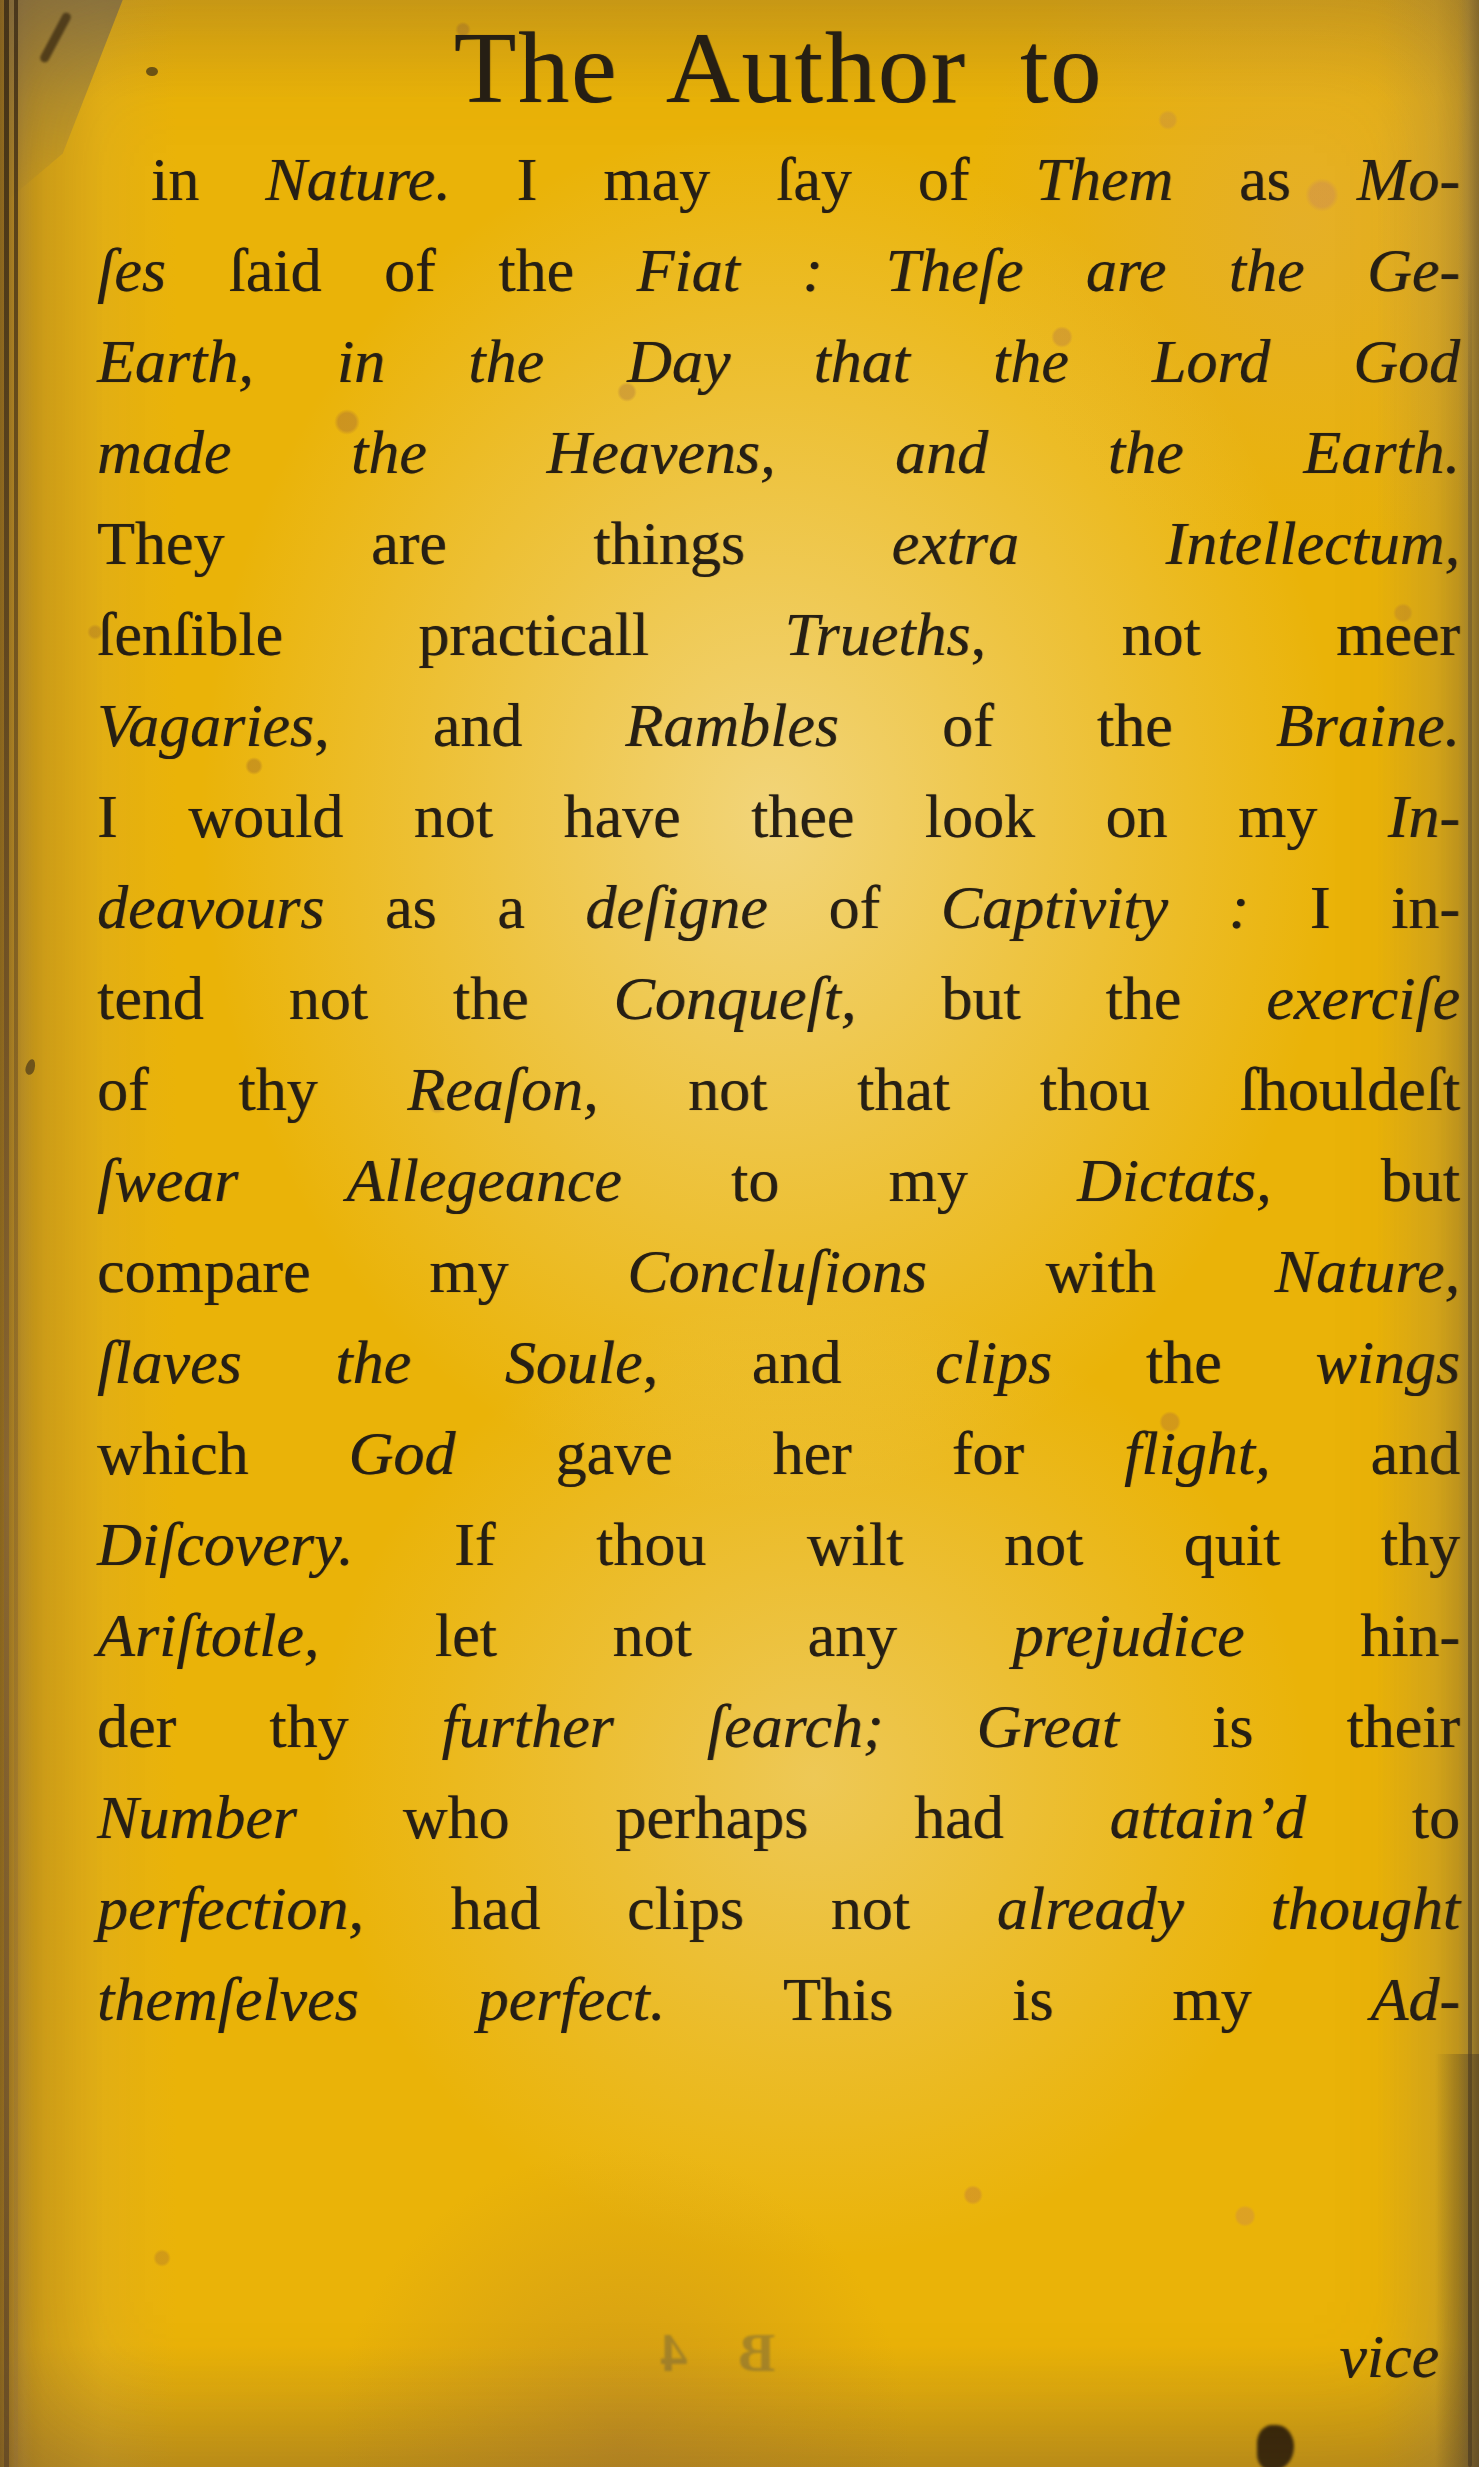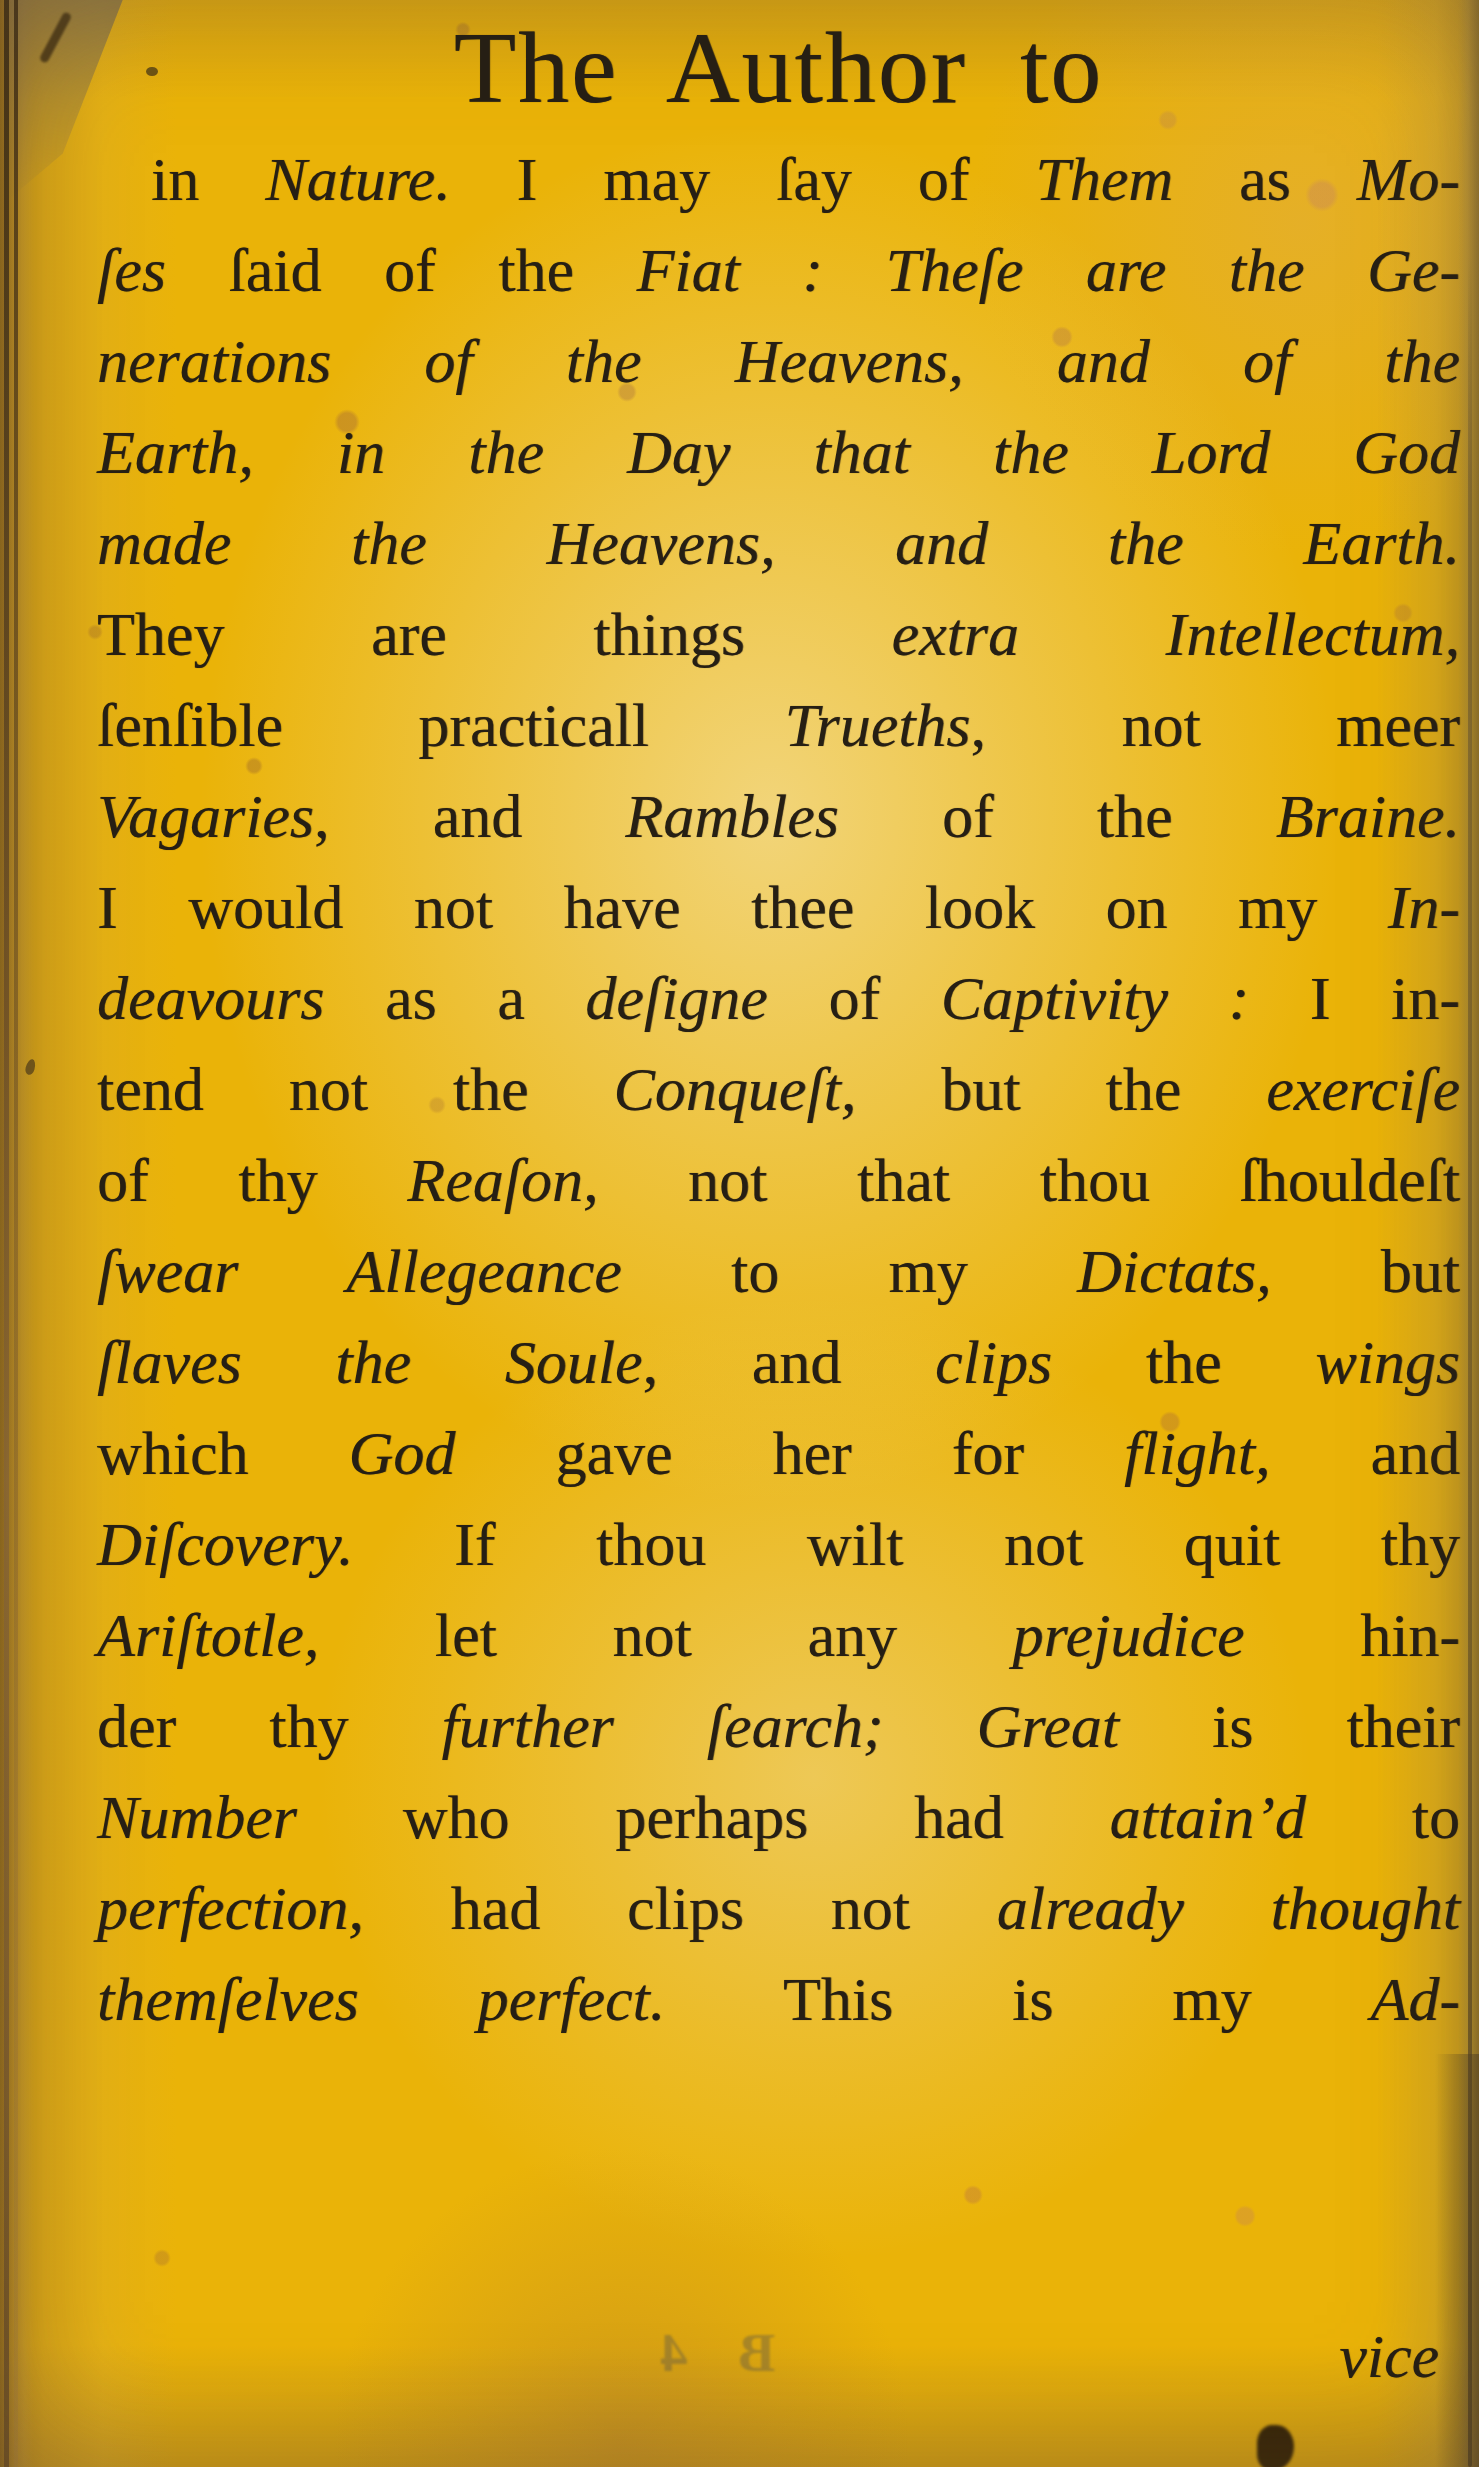--- a/index.html
+++ b/index.html
@@ -108,31 +108,31 @@
   <div class="mark-dot"></div>
   <div class="mark-apostrophe"></div>
   <div class="blob-br"></div>
   <div class="vignette"></div>
 
   <div class="header">The Author to</div>
 
   <div class="text-block">
       <div class="line"><span class="seg">in </span><span class="seg it">Nature.</span><span class="seg"> I may ſay of </span><span class="seg it">Them</span><span class="seg"> as </span><span class="seg it">Mo-</span></div>
       <div class="line"><span class="seg it">ſes</span><span class="seg"> ſaid of the </span><span class="seg it">Fiat : Theſe are the Ge-</span></div>
-      <div class="line"><span class="seg it">nerations of the Heavens, and of the</span></div>
       <div class="line"><span class="seg it">Earth, in the Day that the Lord God</span></div>
       <div class="line"><span class="seg it">made the Heavens, and the Earth.</span></div>
       <div class="line"><span class="seg">They are things </span><span class="seg it">extra Intellectum,</span></div>
       <div class="line"><span class="seg">ſenſible practicall </span><span class="seg it">Trueths</span><span class="seg">, not meer</span></div>
       <div class="line"><span class="seg it">Vagaries</span><span class="seg">, and </span><span class="seg it">Rambles</span><span class="seg"> of the </span><span class="seg it">Braine.</span></div>
       <div class="line"><span class="seg">I would not have thee look on my </span><span class="seg it">In-</span></div>
       <div class="line"><span class="seg it">deavours</span><span class="seg"> as a </span><span class="seg it">deſigne</span><span class="seg"> of </span><span class="seg it">Captivity :</span><span class="seg"> I in-</span></div>
       <div class="line"><span class="seg">tend not the </span><span class="seg it">Conqueſt,</span><span class="seg"> but the </span><span class="seg it">exerciſe</span></div>
       <div class="line"><span class="seg">of thy </span><span class="seg it">Reaſon,</span><span class="seg"> not that thou ſhouldeſt</span></div>
       <div class="line"><span class="seg it">ſwear Allegeance</span><span class="seg"> to my </span><span class="seg it">Dictats,</span><span class="seg"> but</span></div>
+      <div class="line"><span class="seg">compare my </span><span class="seg it">Concluſions</span><span class="seg"> with </span><span class="seg it">Nature,</span></div>
       <div class="line"><span class="seg it">ſlaves the Soule</span><span class="seg">, and </span><span class="seg it">clips</span><span class="seg"> the </span><span class="seg it">wings</span></div>
       <div class="line"><span class="seg">which </span><span class="seg it">God</span><span class="seg"> gave her for </span><span class="seg it">flight,</span><span class="seg"> and</span></div>
       <div class="line"><span class="seg it">Diſcovery.</span><span class="seg"> If thou wilt not quit thy</span></div>
       <div class="line"><span class="seg it">Ariſtotle,</span><span class="seg"> let not any </span><span class="seg it">prejudice</span><span class="seg"> hin-</span></div>
       <div class="line"><span class="seg">der thy </span><span class="seg it">further ſearch; Great</span><span class="seg"> is their</span></div>
       <div class="line"><span class="seg it">Number</span><span class="seg"> who perhaps had </span><span class="seg it">attain’d</span><span class="seg"> to</span></div>
       <div class="line"><span class="seg it">perfection,</span><span class="seg"> had clips not </span><span class="seg it">already thought</span></div>
       <div class="line"><span class="seg it">themſelves perfect.</span><span class="seg"> This is my </span><span class="seg it">Ad-</span></div>
     </div>
 

